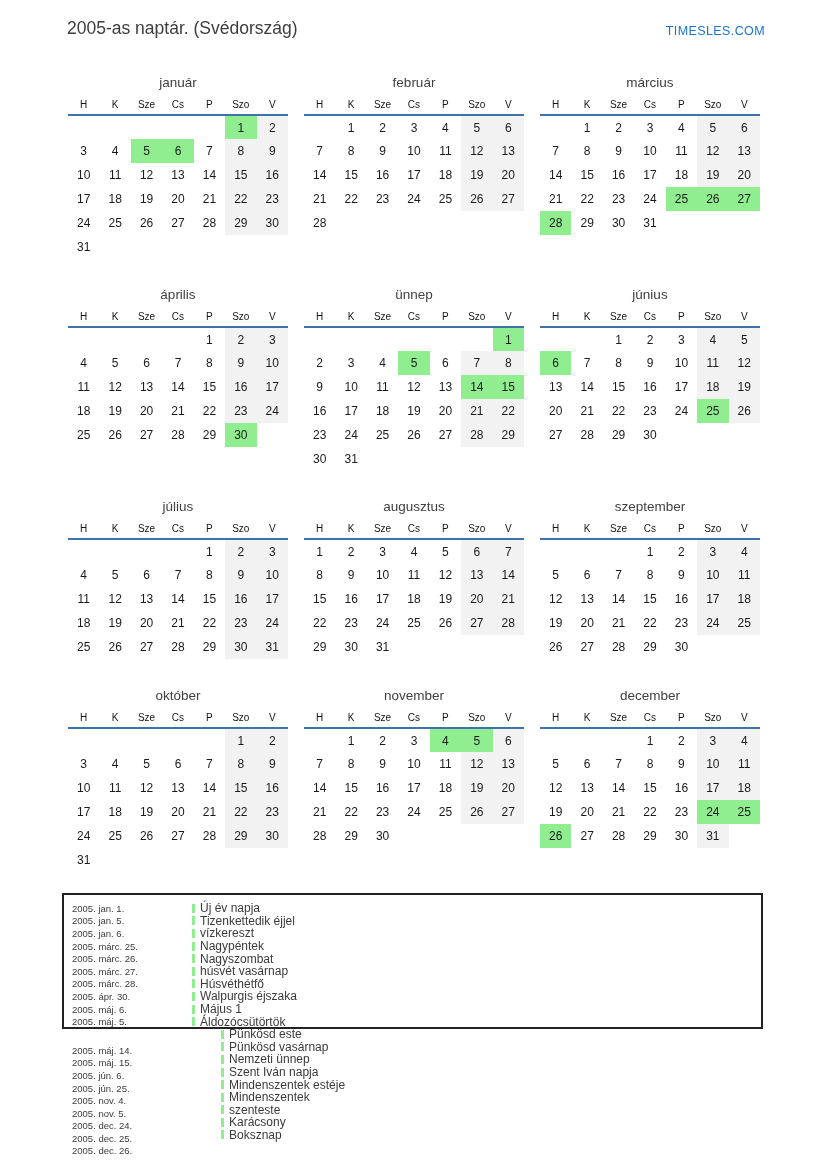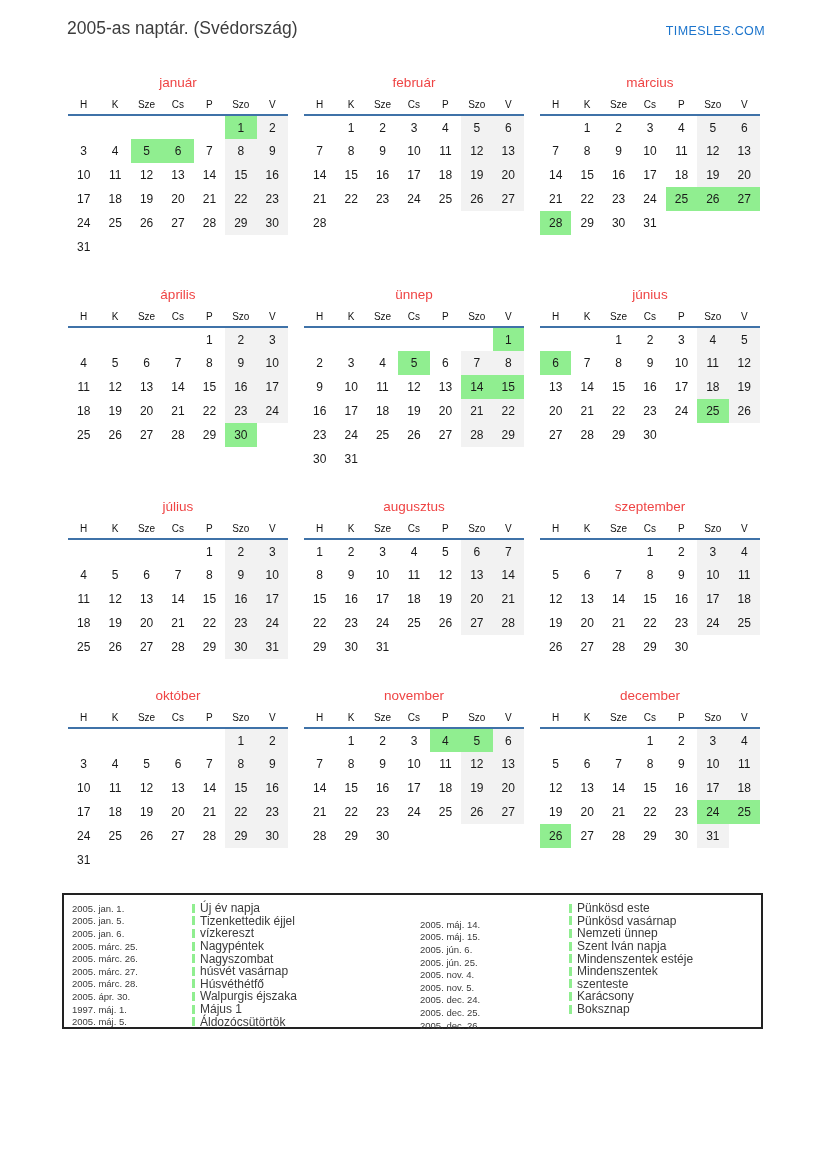--- a/index.html
+++ b/index.html
@@ -27,21 +27,21 @@
   .cal-grid {
     position: absolute; left: 68px; top: 73px;
     display: grid;
     grid-template-columns: repeat(3, 220px);
     column-gap: 16px;
     grid-template-rows: 212px 212px 189px auto;
   }
   .month { width: 220px; }
   .month-title {
     text-align: center;
-    font-size: 13.5px; color: #ef4444;
+    font-size: 13.5px; color: #404040;
     height: 20px; line-height: 20px;
     margin-bottom: 2px;
     cursor: pointer;
   }
   .month-table {
     border-collapse: collapse;
     table-layout: fixed;
     width: 220px;
   }
   .month-table th {
@@ -58,20 +58,21 @@
   .month-table td.weekend { background: #f2f2f2; }
   .month-table td.holiday { background: #90ee90; }
 
   .legend-box {
     position: absolute; left: 62px; top: 893px;
     width: 701px; height: 136px;
     border: 2px solid #222222;
     display: flex;
     padding: 7px 11px 0 8px;
     background: #ffffff;
+    flex-direction: column;
   }
   .legend-col { display: flex; flex-direction: column; }
   .legend-col-a { width: 348px; }
   .legend-row { display: flex; align-items: center; height: 12.6px; }
   .legend-date { font-size: 9.5px; color: #3a3a3a; flex: none; }
   .legend-col-a .legend-date { width: 120px; }
   .legend-col-b .legend-date { width: 149px; margin-top: 32px; }
   .legend-bar {
     width: 3px; height: 9px;
     background: #90ee90;
@@ -907,21 +908,21 @@
         <span class="legend-date">2005. márc. 28.</span>
         <span class="legend-bar"></span>
         <span class="legend-name">Húsvéthétfő</span>
       </div>
       <div class="legend-row">
         <span class="legend-date">2005. ápr. 30.</span>
         <span class="legend-bar"></span>
         <span class="legend-name">Walpurgis éjszaka</span>
       </div>
       <div class="legend-row">
-        <span class="legend-date">1997. máj. 1.</span>
+        <span class="legend-date">2005. máj. 6.</span>
         <span class="legend-bar"></span>
         <span class="legend-name">Május 1</span>
       </div>
       <div class="legend-row">
         <span class="legend-date">2005. máj. 5.</span>
         <span class="legend-bar"></span>
         <span class="legend-name">Áldozócsütörtök</span>
       </div>
     </div>
   <div class="legend-col legend-col-b">

